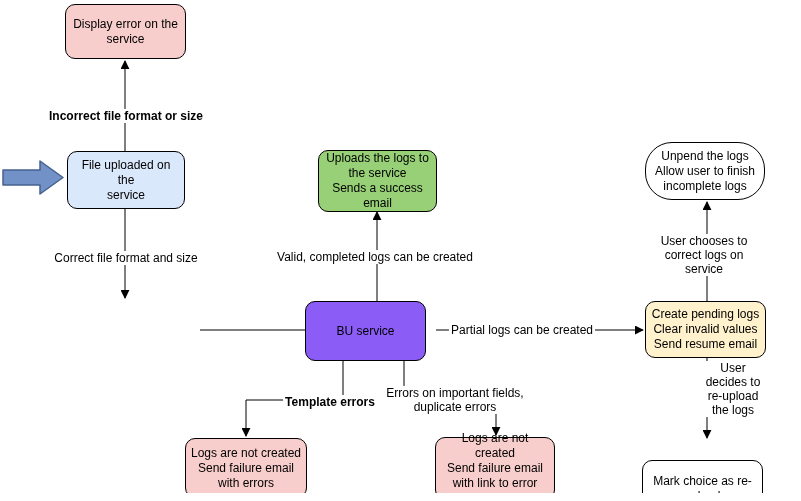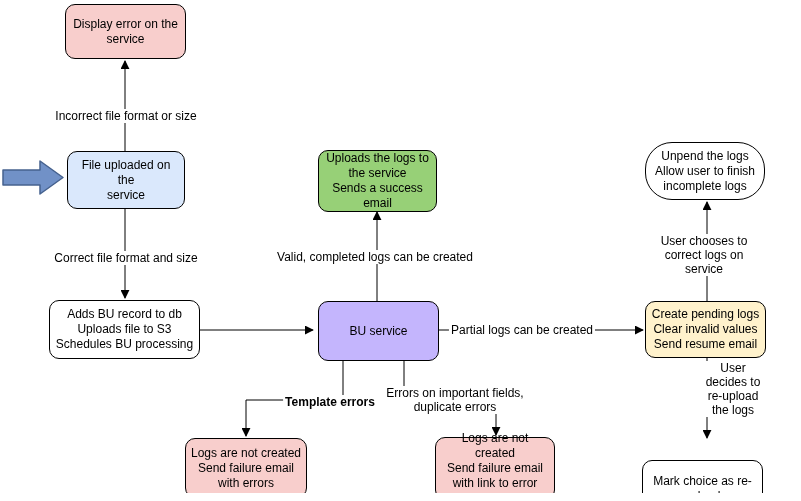--- a/index.html
+++ b/index.html
@@ -71,45 +71,42 @@
 
     <path class="edge" d="M343,361 L343,400 L246,400 L246,436" marker-end="url(#arrow)"></path>
 
     <path class="edge" d="M404,361 L404,400 L496,400 L496,435" marker-end="url(#arrow)"></path>
   </svg>
 
   <div class="node" style="left: 65px; top: 4px; width: 121px; height: 55px; background: rgb(248, 206, 204);">Display error on the
 service</div>
   <div class="node" style="left: 67px; top: 151px; width: 118px; height: 58px; background: rgb(218, 232, 252);">File uploaded on the
 service</div>
-  <div class="node" style="left: 49px; top: 300px; width: 151px; height: 59px; background: rgb(255, 255, 255);">Adds BU record to db
-Uploads file to S3
-Schedules BU processing</div>
   <div class="node" style="left: 318px; top: 150px; width: 119px; height: 62px; background: rgb(151, 208, 119);">Uploads the logs to
 the service
 Sends a success
 email</div>
-  <div class="node" style="left: 318px; top: 301px; width: 121px; height: 60px; background: #c4b5fd;">BU service</div>
+  <div class="node" style="left: 305px; top: 301px; width: 121px; height: 60px; background: #8b5cf6;">BU service</div>
   <div class="node" style="left: 645px; top: 142px; width: 120px; height: 58px; background: rgb(255, 255, 255); border-radius: 27px;">Unpend the logs
 Allow user to finish
 incomplete logs</div>
   <div class="node" style="left: 645px; top: 301px; width: 121px; height: 57px; background: rgb(255, 242, 204);">Create pending logs
 Clear invalid values
 Send resume email</div>
   <div class="node" style="left: 642px; top: 440px; width: 121px; height: 58px; background: rgb(255, 255, 255); margin-top: 20px;">Mark choice as re-
 upload</div>
   <div class="node" style="left: 185px; top: 438px; width: 122px; height: 60px; background: rgb(248, 206, 204);">Logs are not created
 Send failure email
 with errors</div>
   <div class="node" style="left: 435px; top: 437px; width: 120px; height: 63px; background: rgb(248, 206, 204);">Logs are not created
 Send failure email
 with link to error
 summary</div>
 
-  <div class="edge-label" style="left:126px; top:116px;">Incorrect file format or size</div>
+  <div class="edge-label" style="left:126px; top:116px;font-weight:bold;">Incorrect file format or size</div>
   <div class="edge-label" style="left:126px; top:258px;">Correct file format and size</div>
   <div class="edge-label" style="left:375px; top:257px;">Valid, completed logs can be created</div>
   <div class="edge-label" style="left:522px; top:330px;">Partial logs can be created</div>
   <div class="edge-label" style="left:330px; top:402px;font-weight:bold;">Template errors</div>
   <div class="edge-label" style="left:455px; top:400px;">Errors on important fields,
 duplicate errors</div>
   <div class="edge-label" style="left:704px; top:255px;">User chooses to correct logs on service</div>
   <div class="edge-label" style="left:705px; top:389px;margin-left:28px;">User decides to re-upload the logs</div>
 
 </div>

